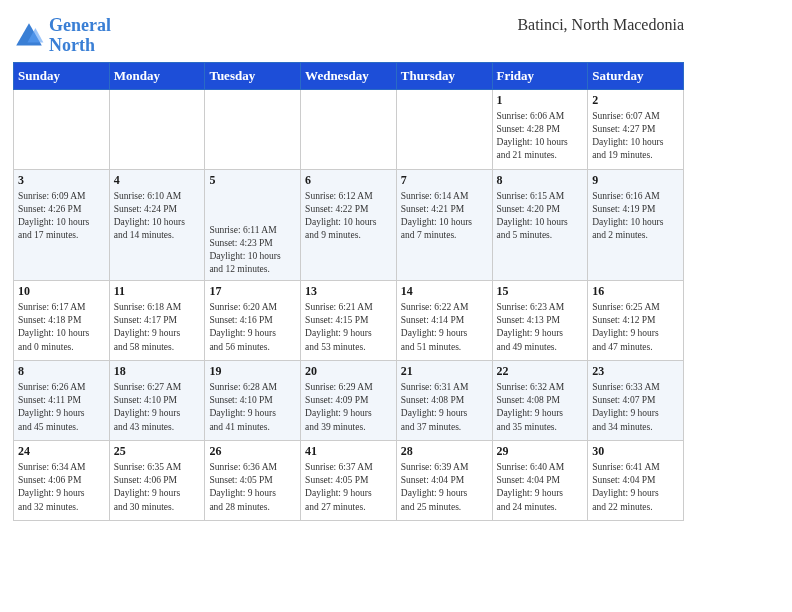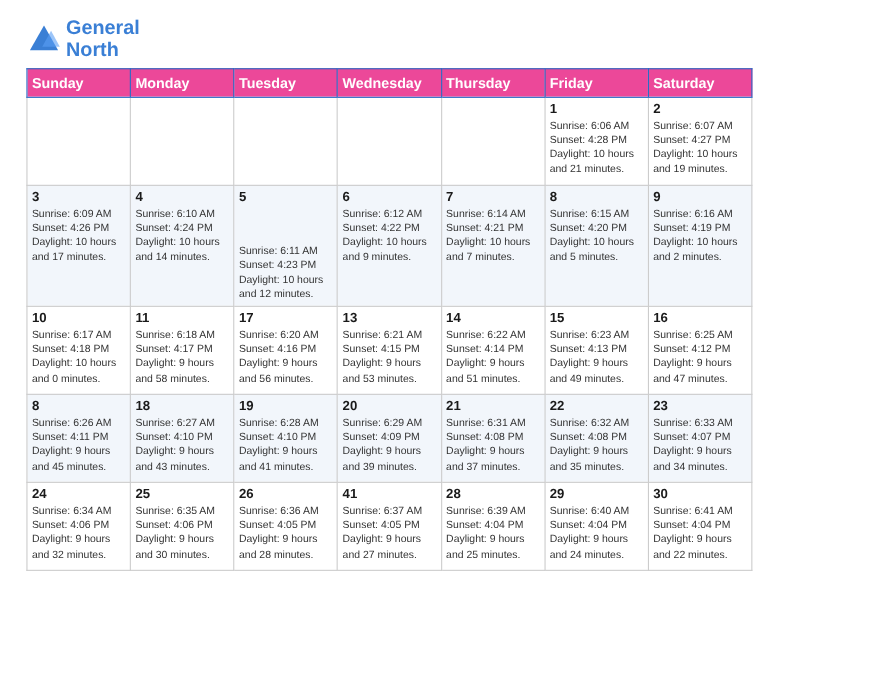--- a/index.html
+++ b/index.html
@@ -5,21 +5,22 @@
     * { margin: 0; padding: 0; box-sizing: border-box; }
     body {
       font-family: Arial, sans-serif;
       background: #fff;
       width: 792px;
       min-height: 612px;
       overflow: hidden;
     }
     .page {
       width: 700px;
-      padding: 16px 16px 10px 24px;
+      padding: 16px 16px 10px 13px;
+      font-family: Liberation Serif, serif;
     }
     .header-top {
       display: flex;
       justify-content: space-between;
       align-items: flex-start;
       margin-bottom: 6px;
     }
     .logo {
       display: flex;
       align-items: center;
@@ -50,21 +51,21 @@
       font-size: 16px;
       color: #333;
     }
     .calendar {
       width: 100%;
       border-collapse: collapse;
       border: 1px solid #ccc;
       table-layout: fixed;
     }
     .calendar th {
-      background-color: #ec4899;
+      background-color: #1d4ed8;
       color: #fff;
       font-size: 13px;
       font-weight: bold;
       padding: 5px 4px;
       text-align: left;
       border: 1px solid #2a6bc5;
     }
     .calendar td {
       border: 1px solid #ccc;
       vertical-align: top;
@@ -104,20 +105,21 @@
       <svg class="logo-icon" viewBox="0 0 40 40">
         <polygon points="20,4 36,32 4,32" fill="#3a7fd5"></polygon>
         <polygon points="28,10 38,28 18,28" fill="#5a9ff5" opacity="0.6"></polygon>
       </svg>
       <div class="logo-text">
         <span>General</span><br>
         <span style="color:#3a7fd5;">North</span>
       </div>
     </div>
     <div class="title-block">
+      <div class="location">Batinci, North Macedonia</div>
     </div>
   </div>
 
   <table class="calendar">
     <thead>
       <tr>
         <th>Sunday</th>
         <th>Monday</th>
         <th>Tuesday</th>
         <th>Wednesday</th>

